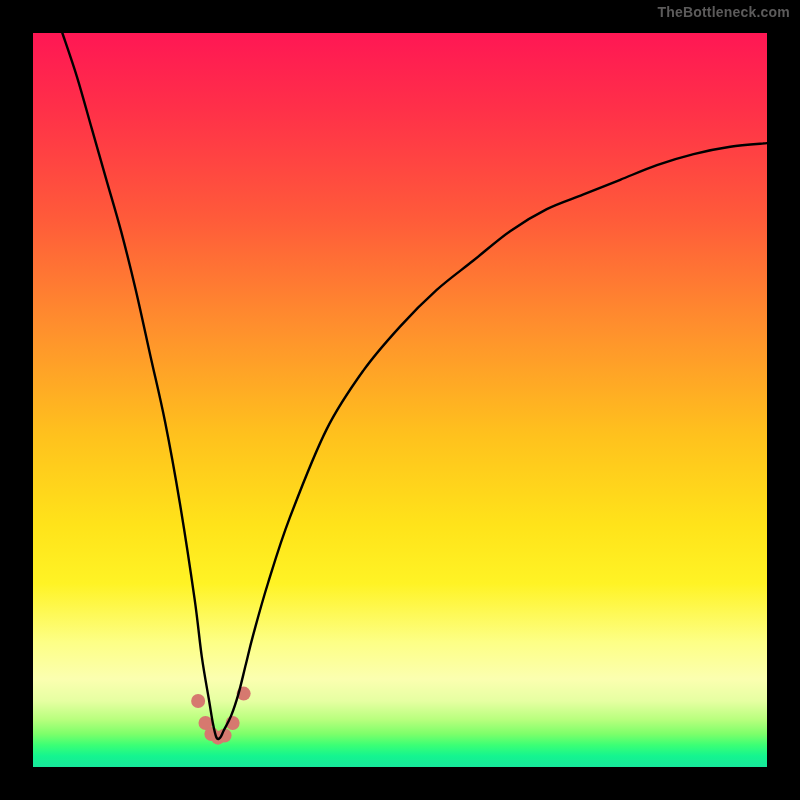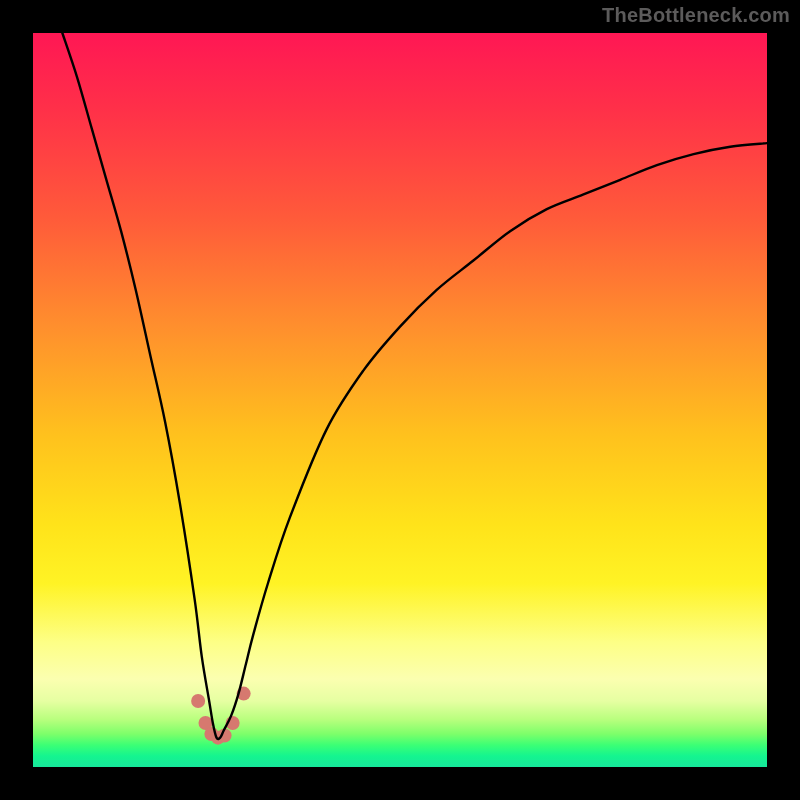--- a/index.html
+++ b/index.html
@@ -17,21 +17,21 @@
     left: 0;
     width: 800px;
     height: 800px;
     background: #000;
   }
   .watermark {
     position: absolute;
     top: 4px;
     right: 10px;
     color: #5c5b5b;
-    font-size: 20px;
+    font-size: 14px;
     font-weight: 600;
     letter-spacing: 0.2px;
   }
   .plot {
     position: absolute;
     left: 33px;
     top: 33px;
     width: 734px;
     height: 734px;
     

